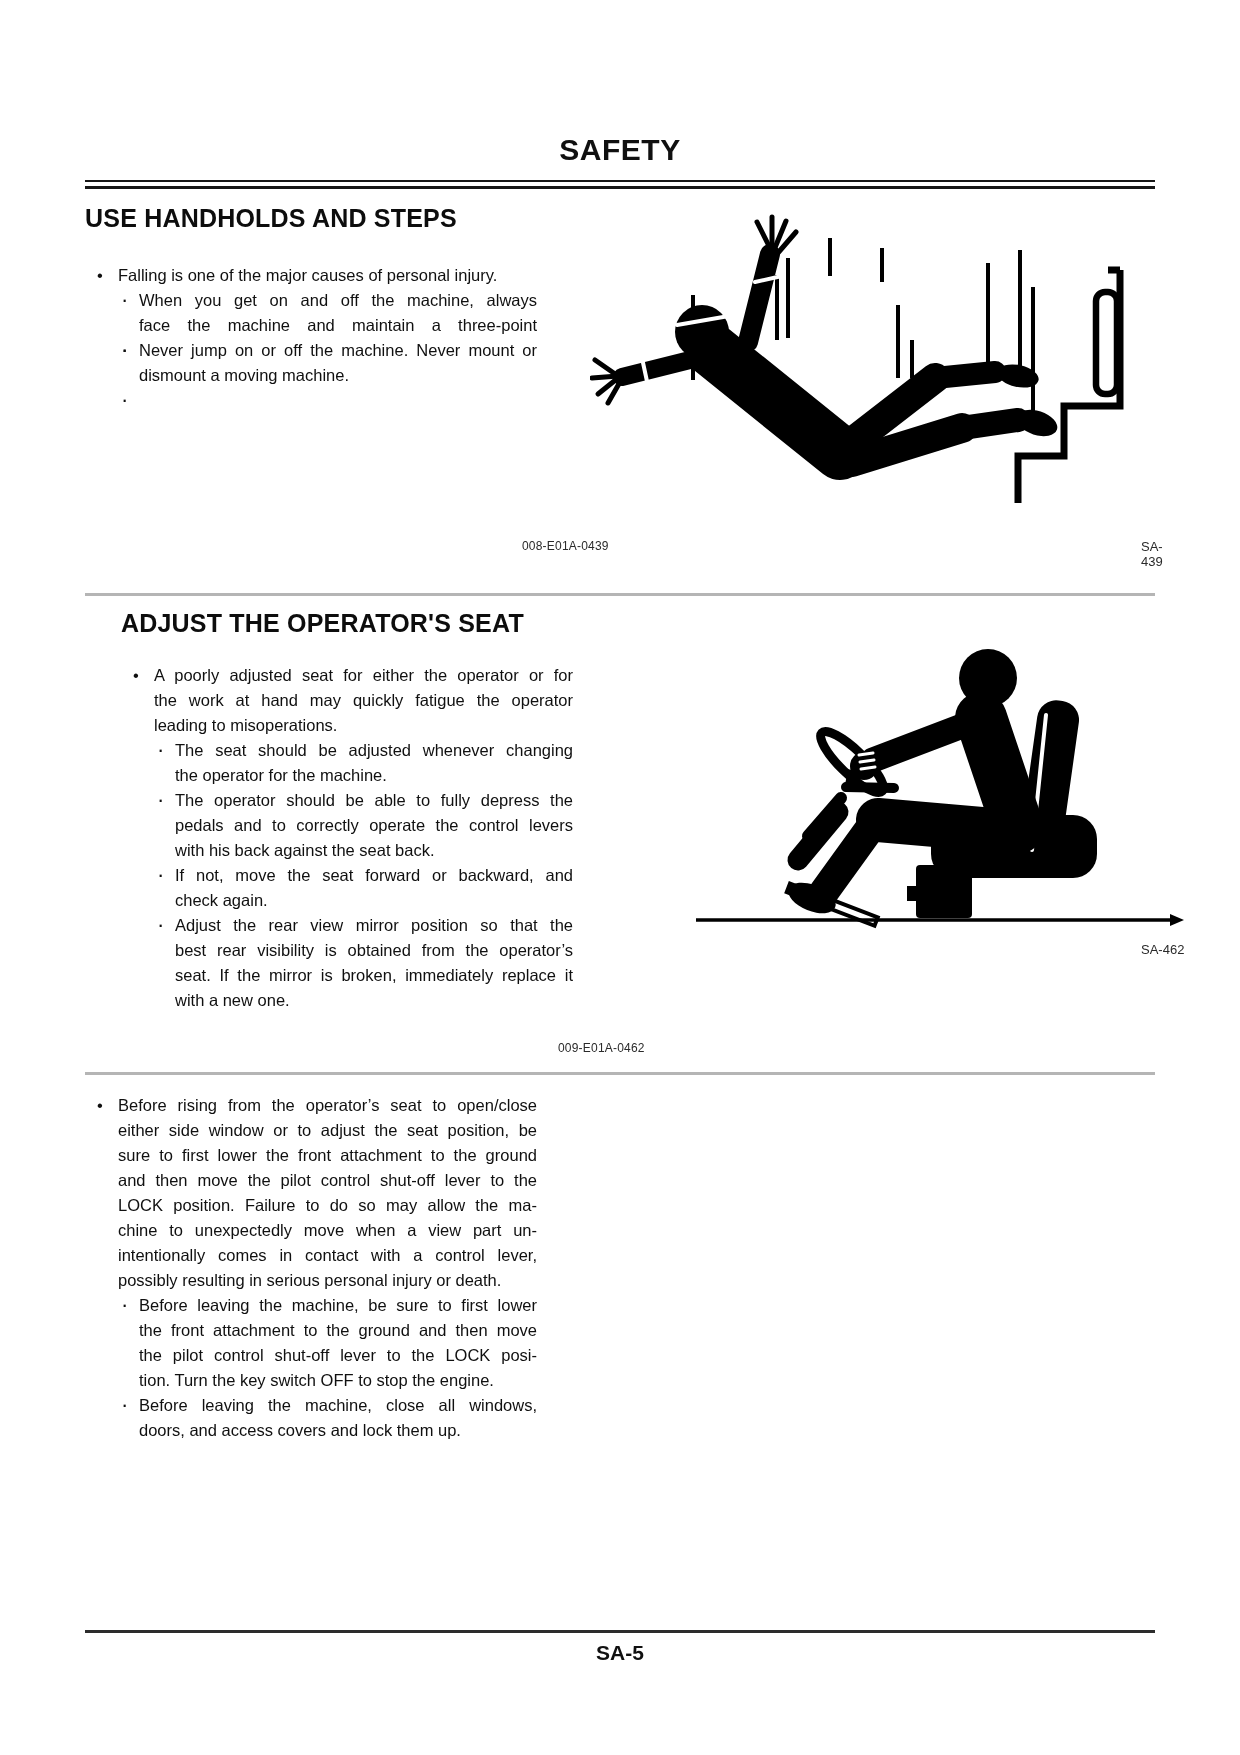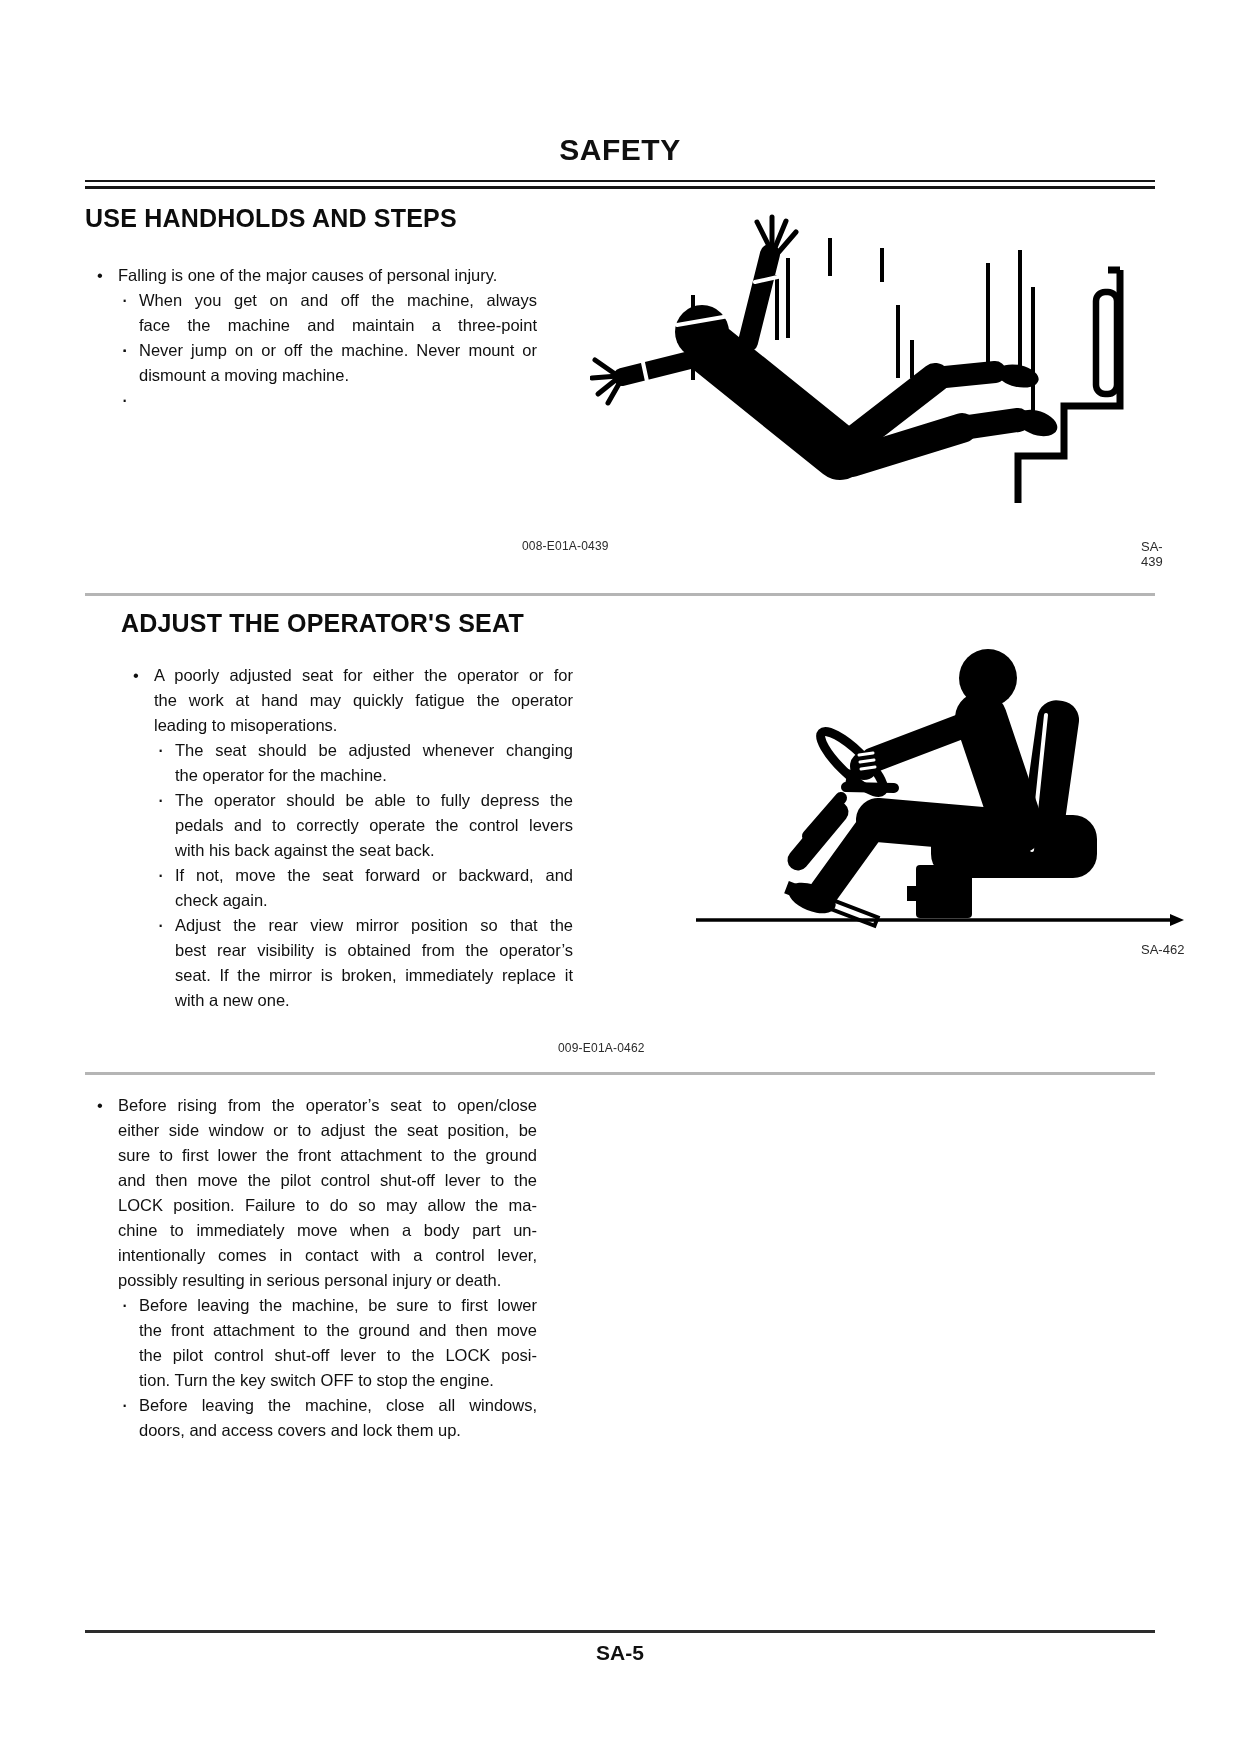--- a/index.html
+++ b/index.html
@@ -250,21 +250,21 @@
       <section class="section sec3">
         <div class="bullets">
           <div class="bullet l1">
             <span class="marker">•</span>
             <div class="lines">
               <div class="line just">Before rising from the operator’s seat to open/close</div>
               <div class="line just">either side window or to adjust the seat position, be</div>
               <div class="line just">sure to first lower the front attachment to the ground</div>
               <div class="line just">and then move the pilot control shut-off lever to the</div>
               <div class="line just">LOCK position. Failure to do so may allow the ma-</div>
-              <div class="line just">chine to immediately move when a body part un-</div>
+              <div class="line just">chine to unexpectedly move when a view part un-</div>
               <div class="line just">intentionally comes in contact with a control lever,</div>
               <div class="line">possibly resulting in serious personal injury or death.</div>
             </div>
           </div>
           <div class="bullet l2">
             <span class="marker">·</span>
             <div class="lines">
               <div class="line just">Before leaving the machine, be sure to first lower</div>
               <div class="line just">the front attachment to the ground and then move</div>
               <div class="line just">the pilot control shut-off lever to the LOCK posi-</div>

